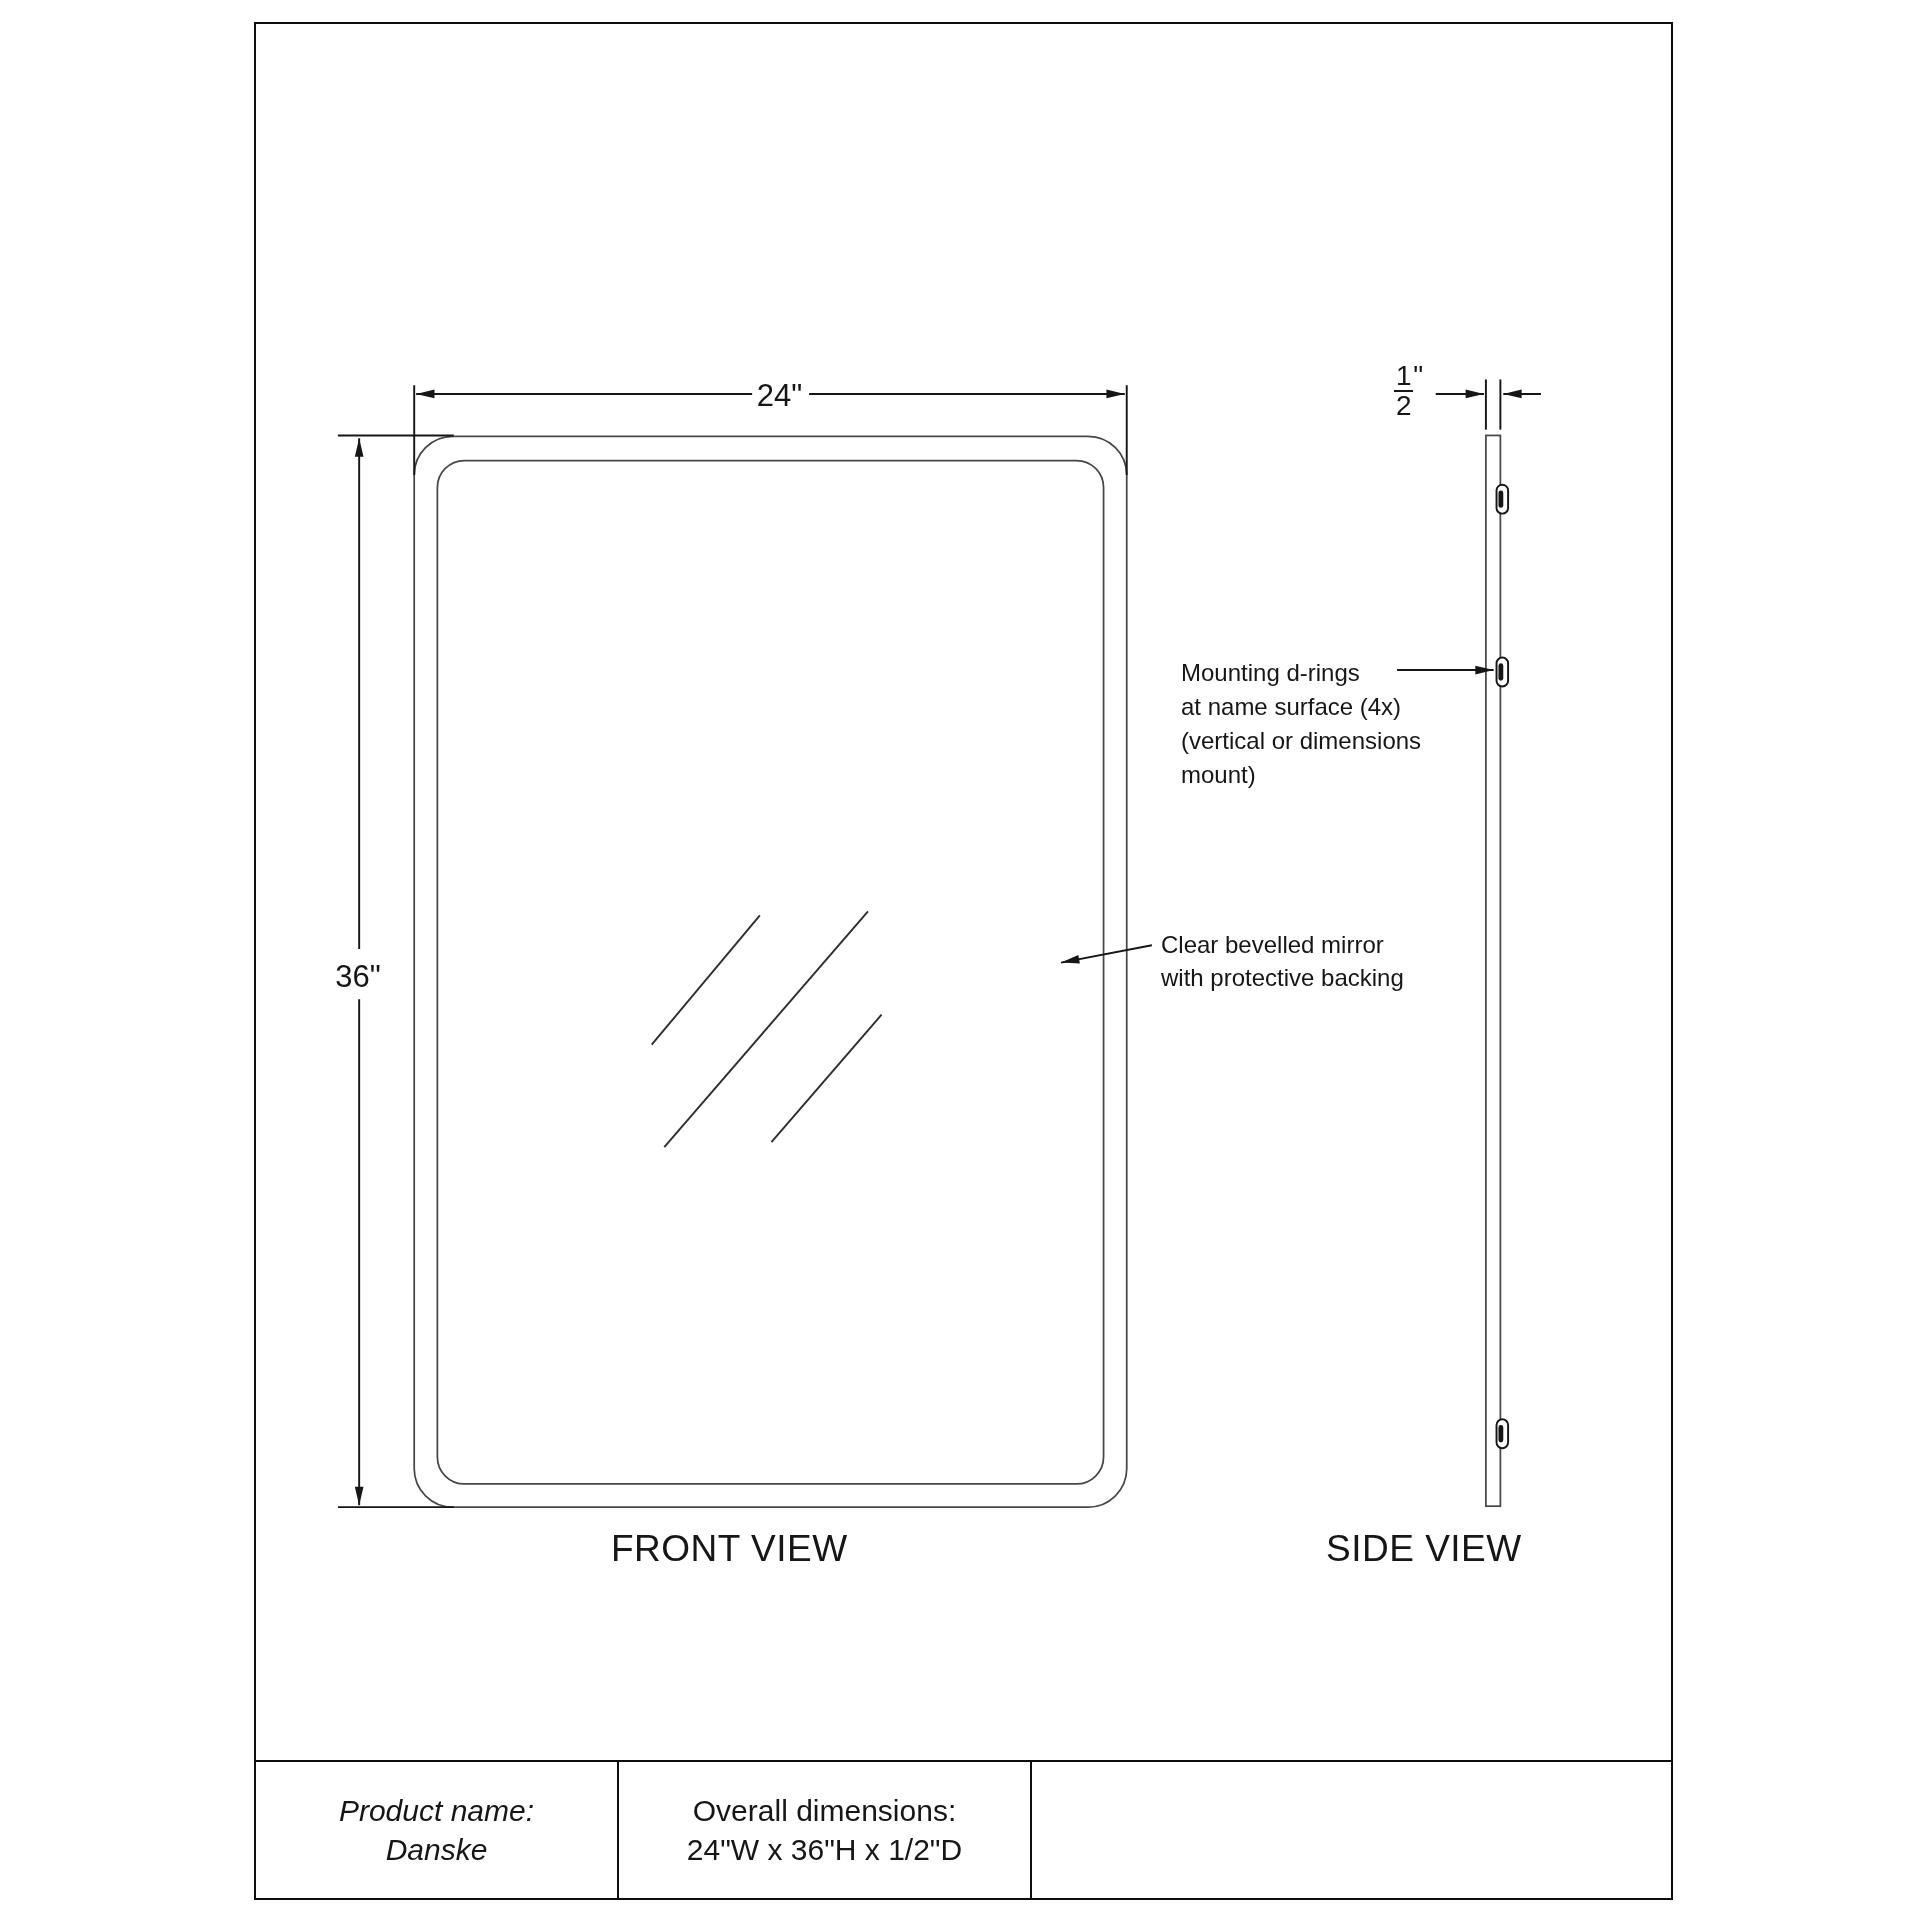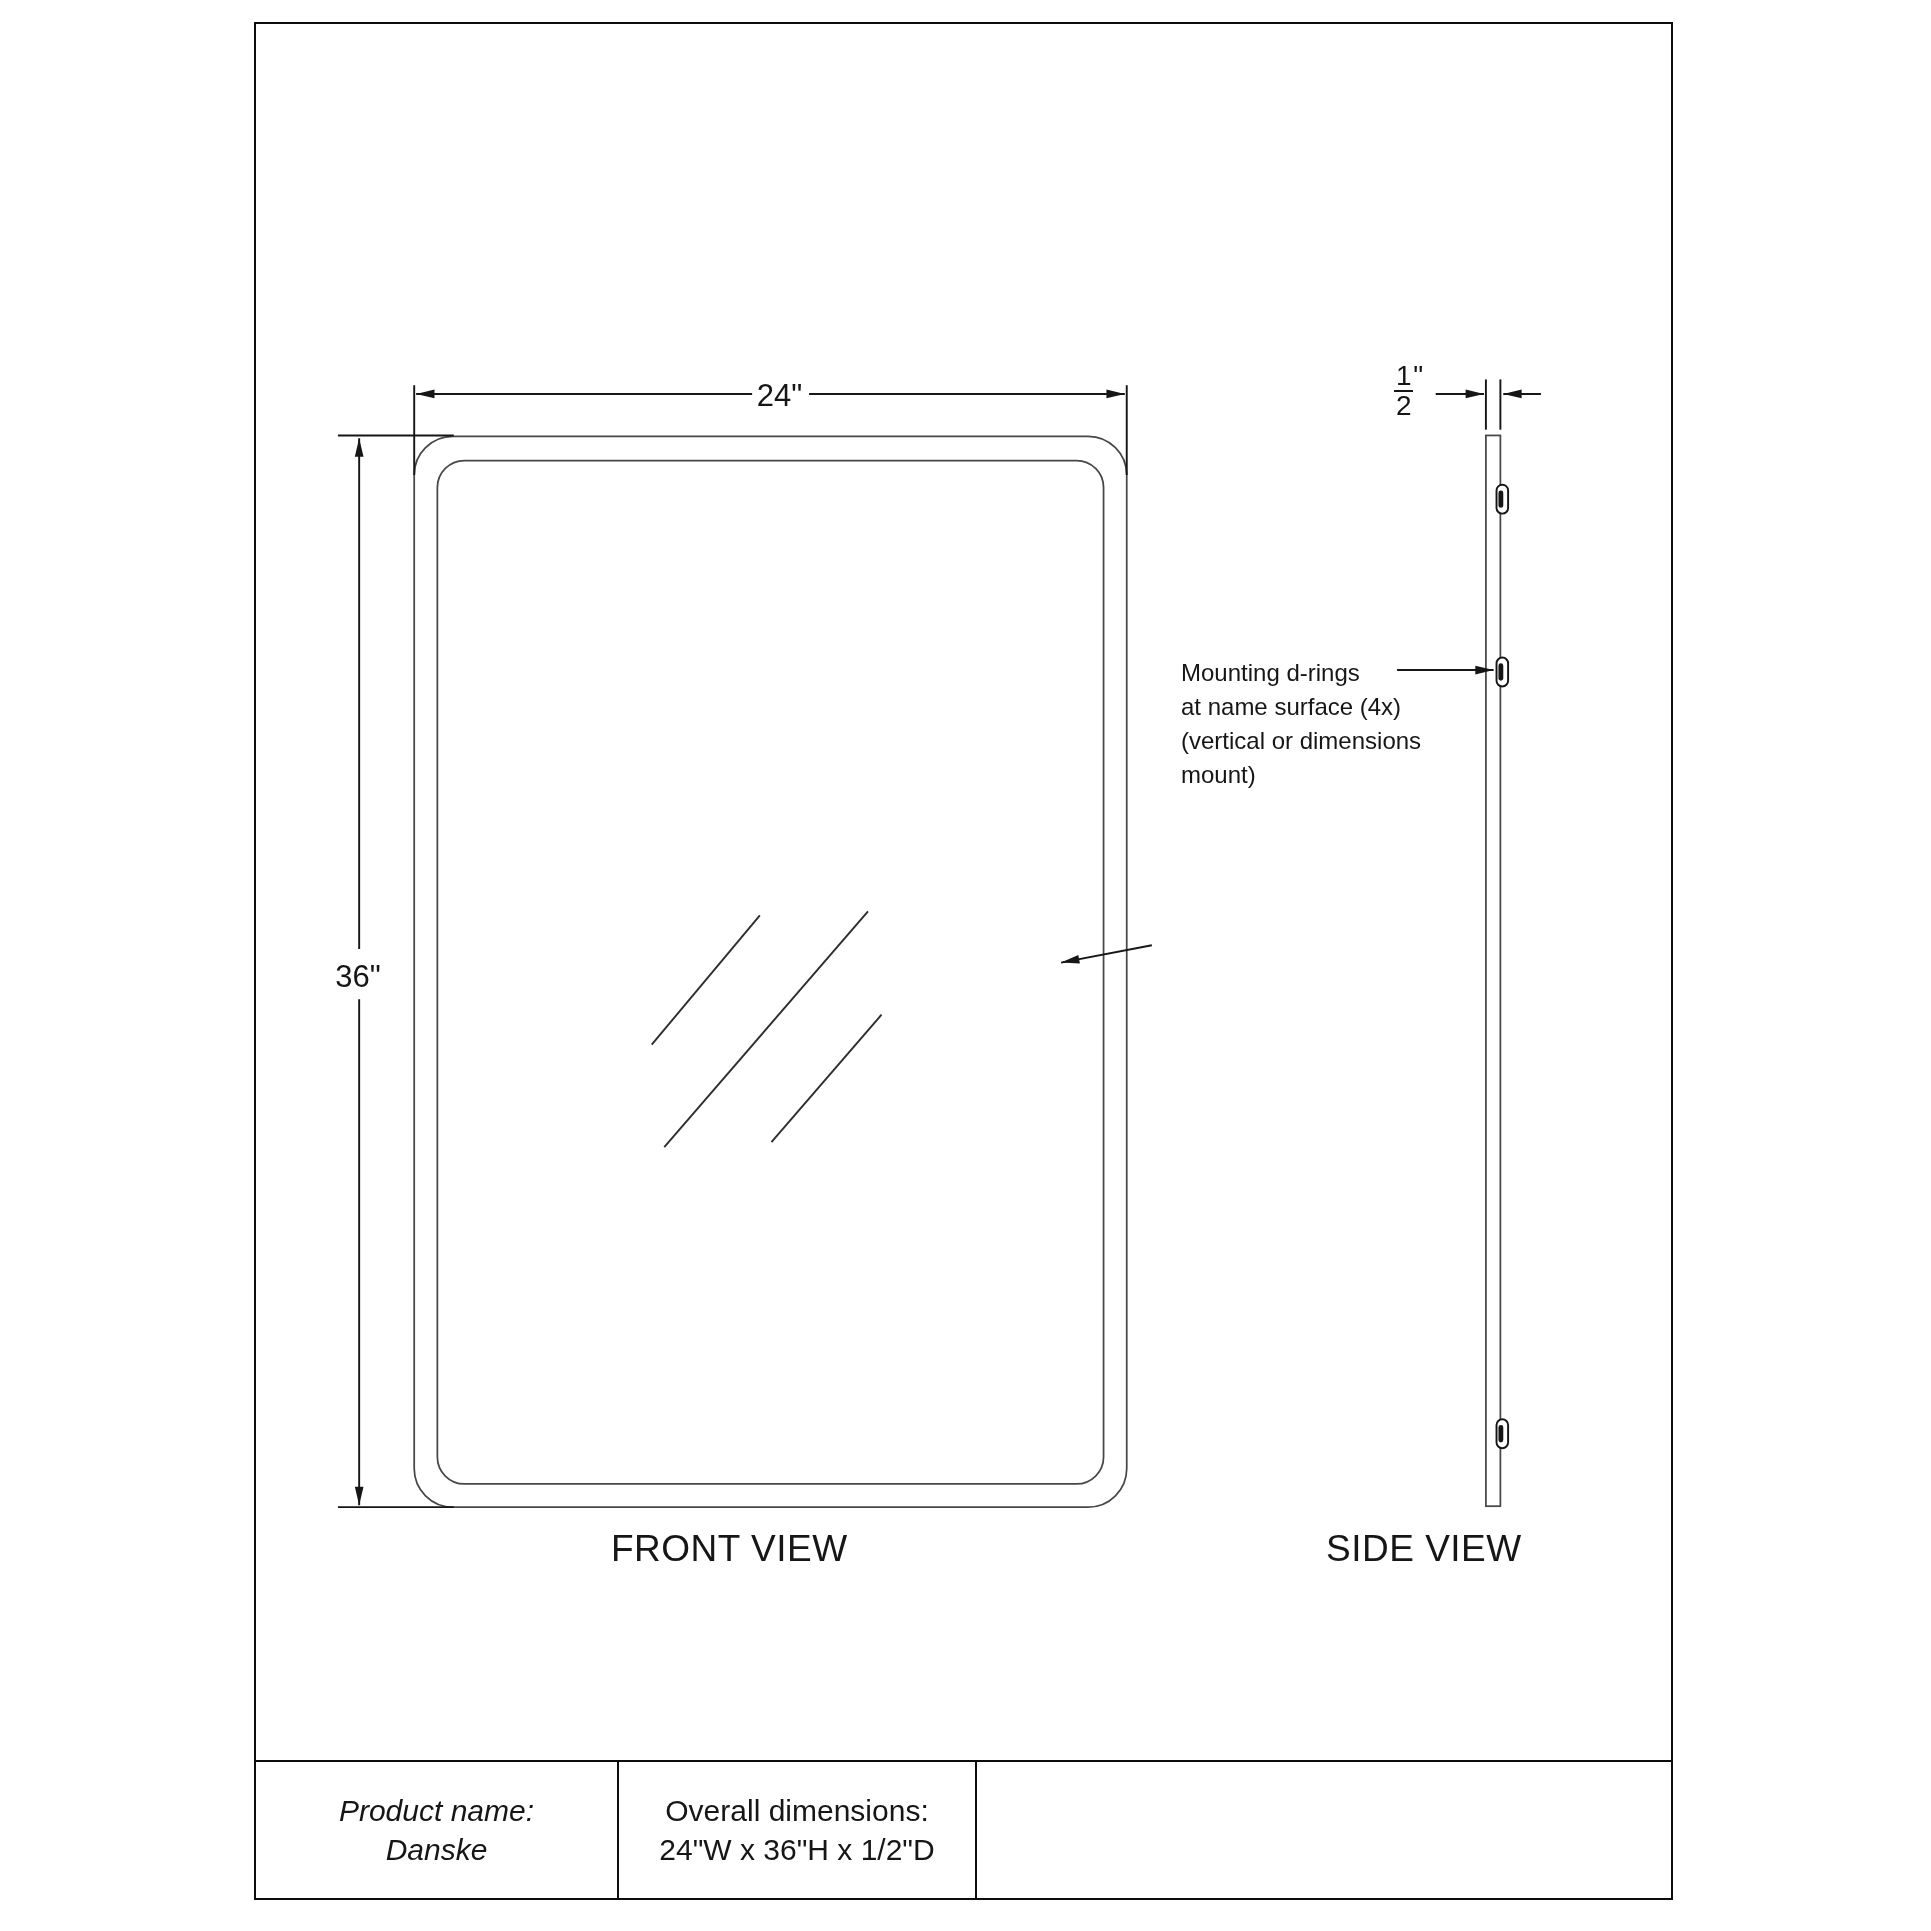--- a/index.html
+++ b/index.html
@@ -53,21 +53,21 @@
   .cell {
     box-sizing: border-box;
     display: flex; flex-direction: column;
     align-items: center; justify-content: center;
     font-size: 30px; line-height: 39px;
     text-align: center;
   }
   .cell-sep { border-right: 2.9px solid #0d0d0d; }
   .cell-item    { width: 276px; }
   .cell-product { width: 363px; font-style: italic; }
-  .cell-overall { width: 358px; }
+  .cell-overall { width: 413px; }
   .cell-brand   { flex: 1; }
 
   .brand-row { display: flex; align-items: flex-start; line-height: 48px; }
   .brand-word {
     font-size: 60px; font-weight: 900; letter-spacing: -1.4px;
     transform: scaleX(0.96); transform-origin: center;
     color: #141414;
   }
   .brand-reg { font-size: 18.3px; line-height: 18.3px; margin-top: 1.9px; font-weight: 700; }
   .brand-est { font-size: 14.5px; letter-spacing: 2.9px; margin-top: 5.8px; font-weight: 700; line-height: 15.4px; }
@@ -145,20 +145,24 @@
     <span class="frac-unit">"</span>
   </div>
 
   <div class="txt callout mounting-note">
     <div>Mounting d-rings</div>
     <div>at name surface (4x)</div>
     <div>(vertical or dimensions</div>
     <div>mount)</div>
   </div>
 
+  <div class="txt callout mirror-note">
+    <div>Clear bevelled mirror</div>
+    <div>with protective backing</div>
+  </div>
 
   <div class="txt view-label front-label">FRONT VIEW</div>
   <div class="txt view-label side-label">SIDE VIEW</div>
 
   <div class="spec-table">
     <div class="cell cell-product cell-sep">
       <div>Product name:</div>
       <div>Danske</div>
     </div>
     <div class="cell cell-overall cell-sep">

